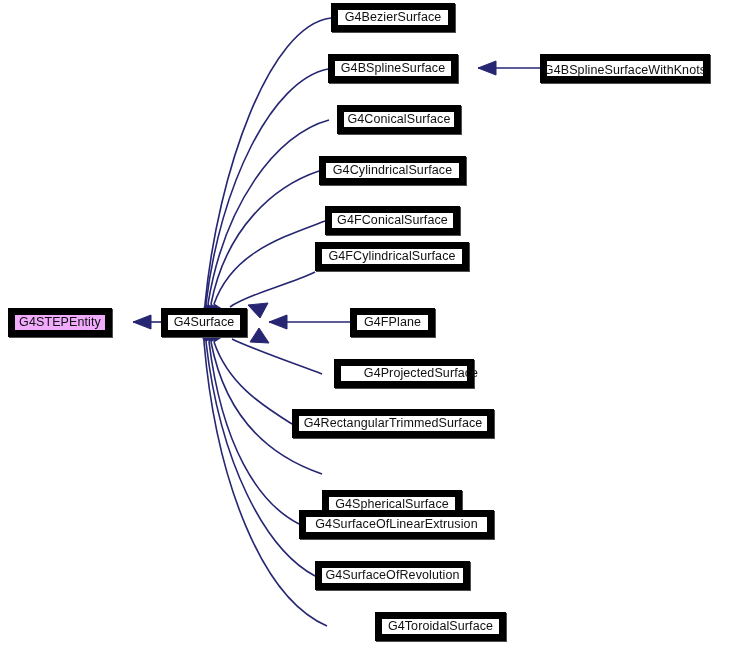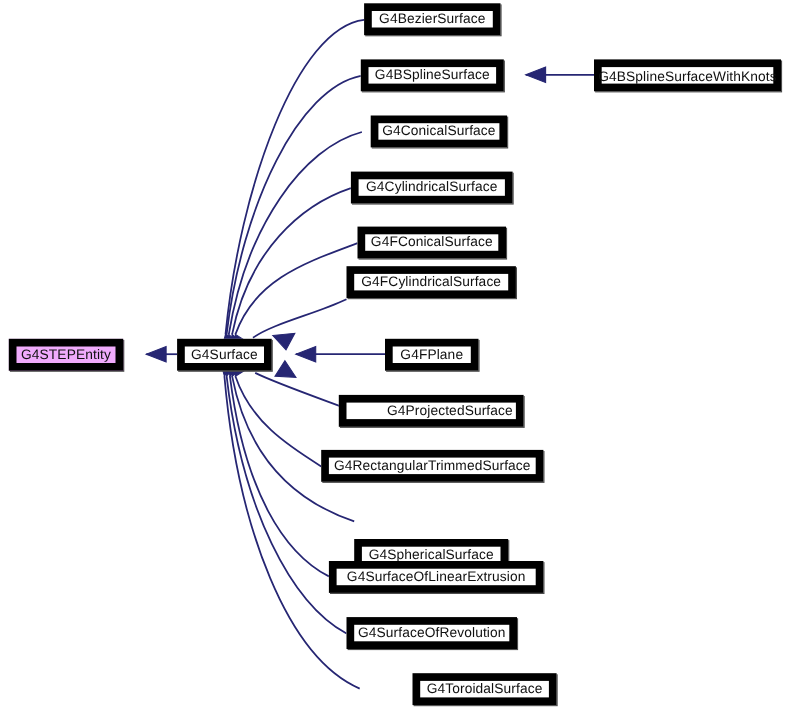--- a/index.html
+++ b/index.html
@@ -140,21 +140,21 @@
       </div>
       <div class="class-node" style="left: 325px; top: 206px; width: 135px; height: 29px;">
         <span class="node-label">G4FConicalSurface</span>
       </div>
       <div class="class-node" style="left: 315px; top: 242px; width: 154px; height: 29px;">
         <span class="node-label">G4FCylindricalSurface</span>
       </div>
       <div class="class-node" style="left: 350px; top: 308px; width: 85px; height: 29px;">
         <span class="node-label">G4FPlane</span>
       </div>
-      <div class="class-node" style="left: 308px; top: 359px; width: 168px; height: 29px; padding-left: 34px;">
+      <div class="class-node" style="left: 334px; top: 359px; width: 140px; height: 29px; padding-left: 34px;">
         <span class="node-label">G4ProjectedSurface</span>
       </div>
       <div class="class-node" style="left: 292px; top: 409px; width: 202px; height: 29px;">
         <span class="node-label">G4RectangularTrimmedSurface</span>
       </div>
       <div class="class-node" style="left: 322px; top: 460px; width: 140px; height: 29px; margin-top: 30px;">
         <span class="node-label">G4SphericalSurface</span>
       </div>
       <div class="class-node" style="left: 299px; top: 510px; width: 195px; height: 29px;">
         <span class="node-label">G4SurfaceOfLinearExtrusion</span>

